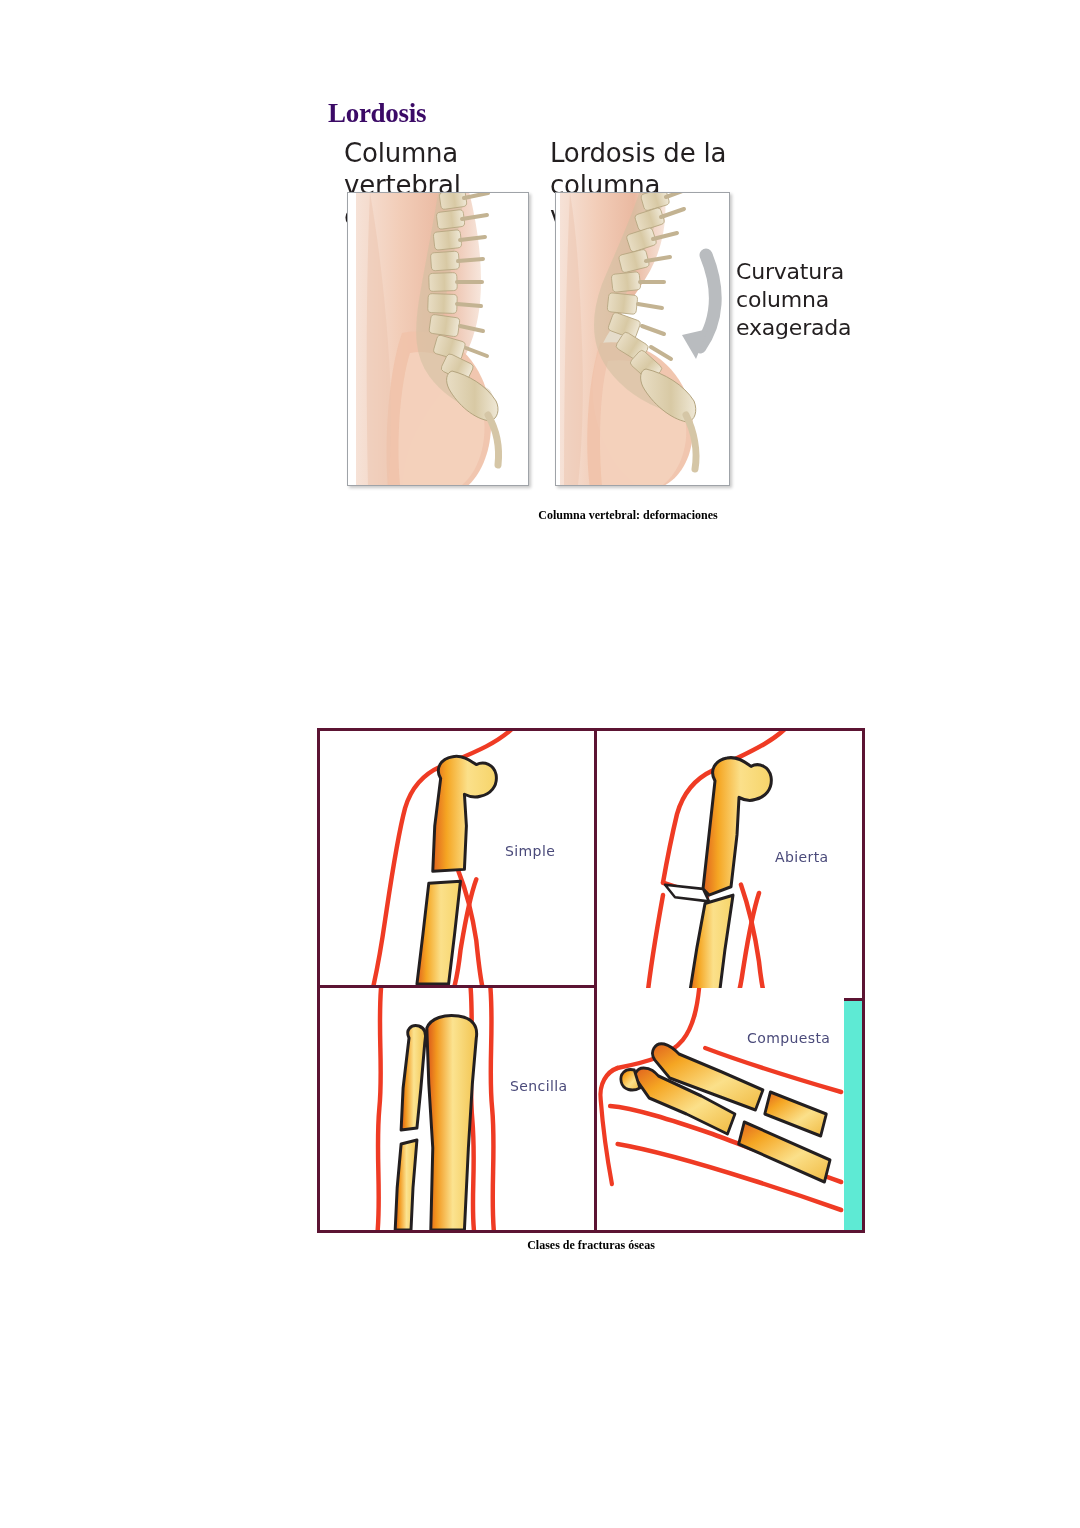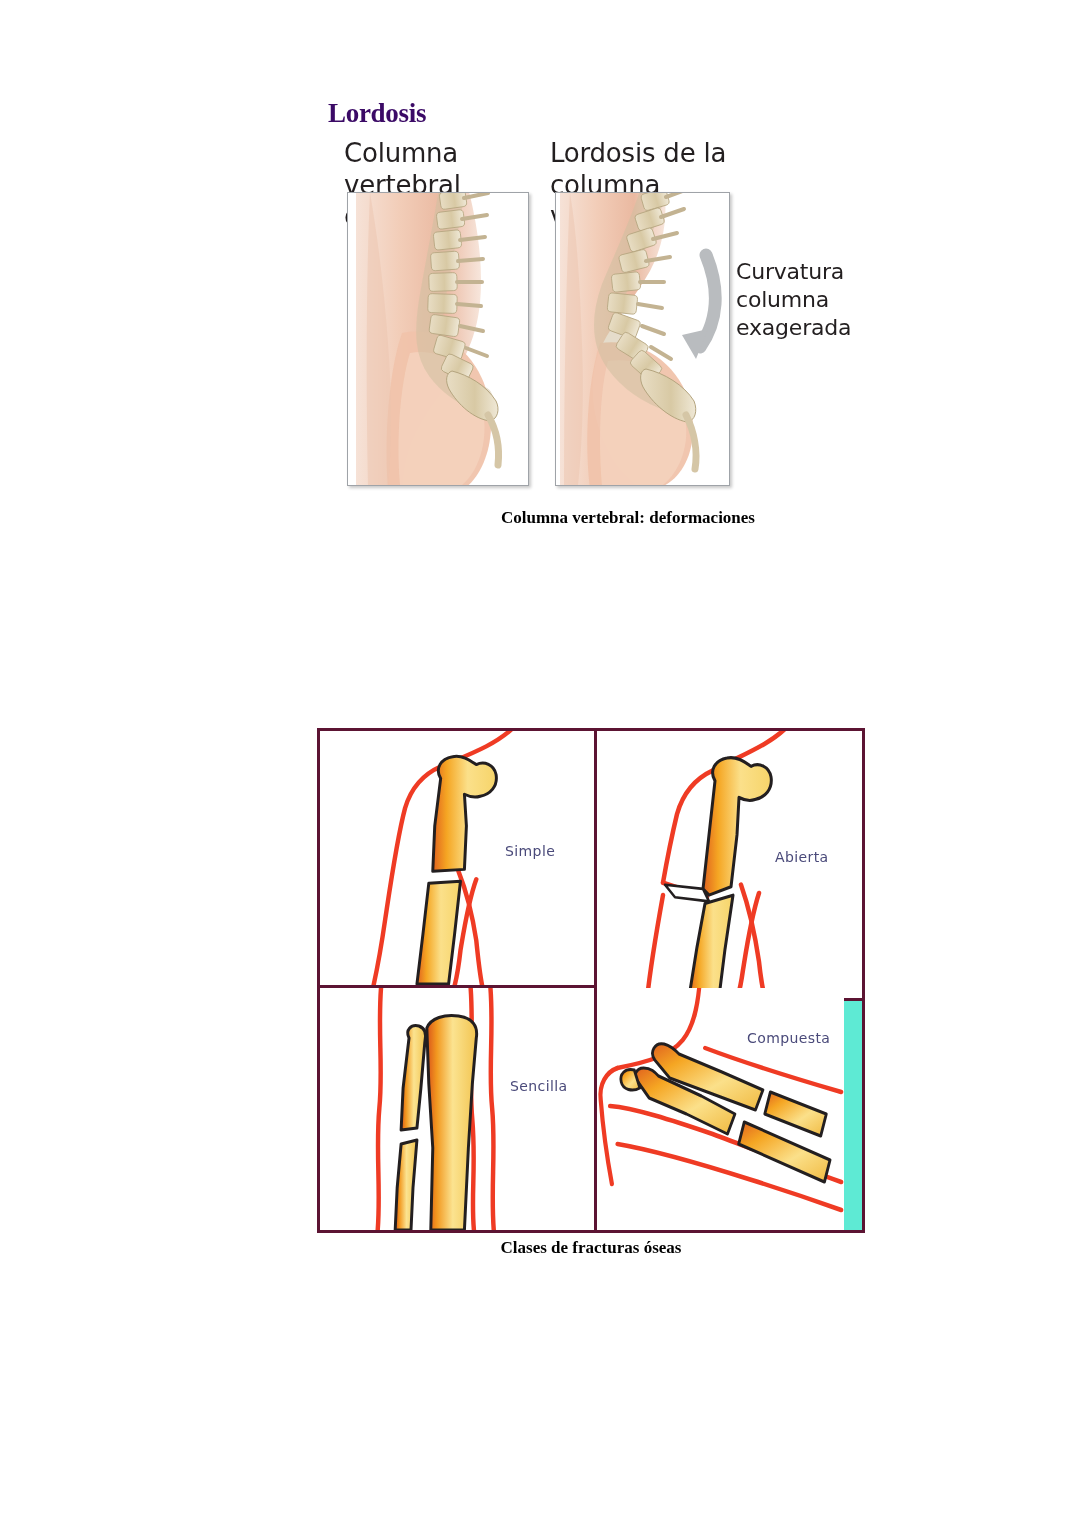--- a/index.html
+++ b/index.html
@@ -64,21 +64,21 @@
     color: #231f20;
     line-height: 1.28;
     letter-spacing: -0.2px;
     font-family: "DejaVu Sans", sans-serif;
   }
 
   .fig-caption {
     position: absolute;
     font-family: "Liberation Serif", serif;
     font-weight: bold;
-    font-size: 17px;
+    font-size: 12px;
     color: #000000;
     text-align: center;
     white-space: nowrap;
   }
   #caption-spine { left: 0px; top: 408px; width: 600px; }
 
   
   #fracture-figure {
     position: absolute;
     left: 317px;

